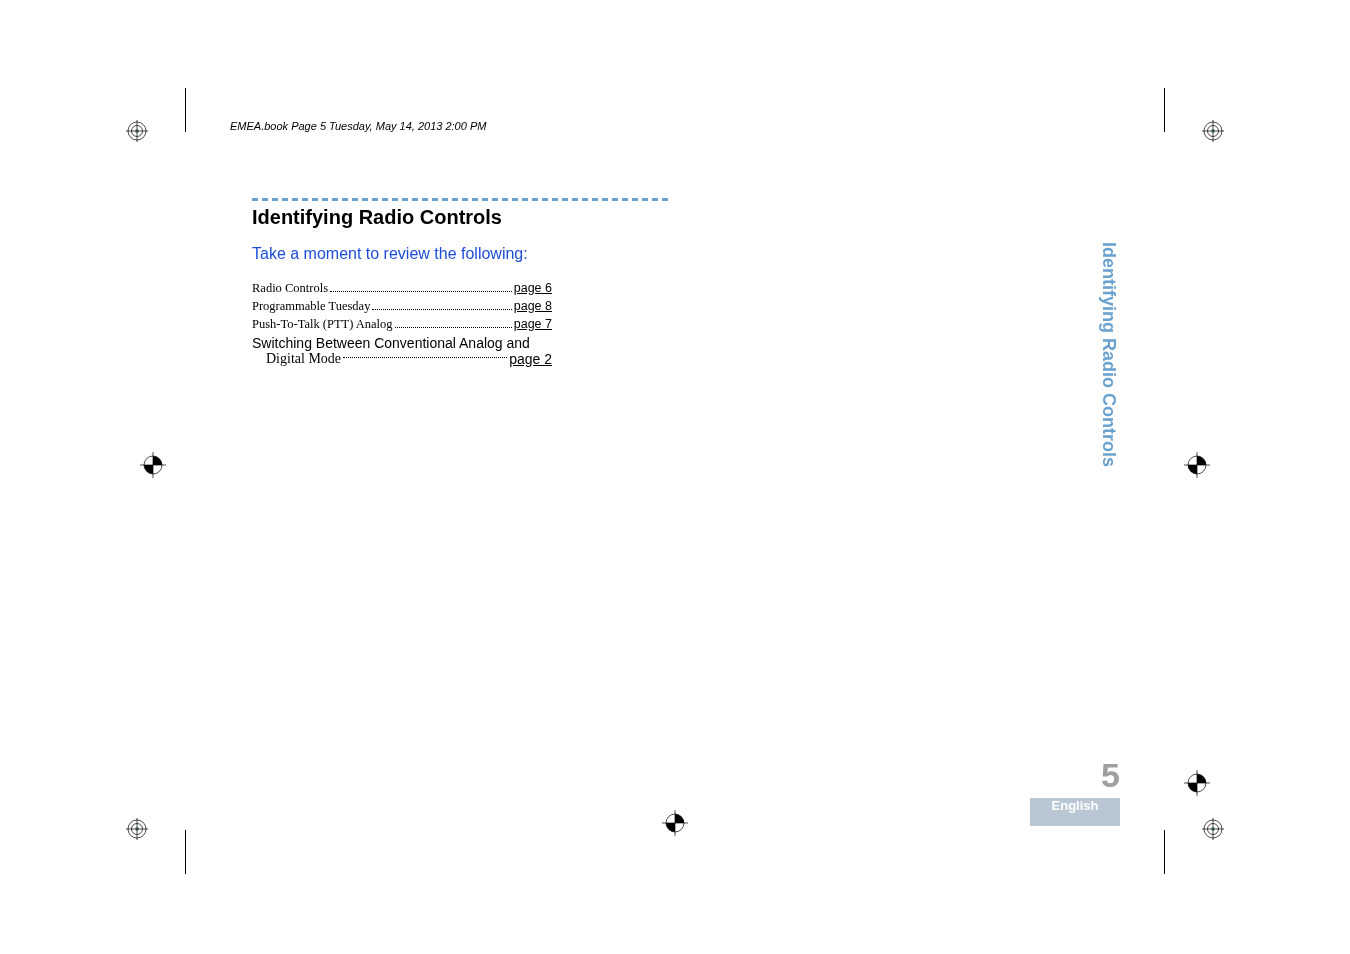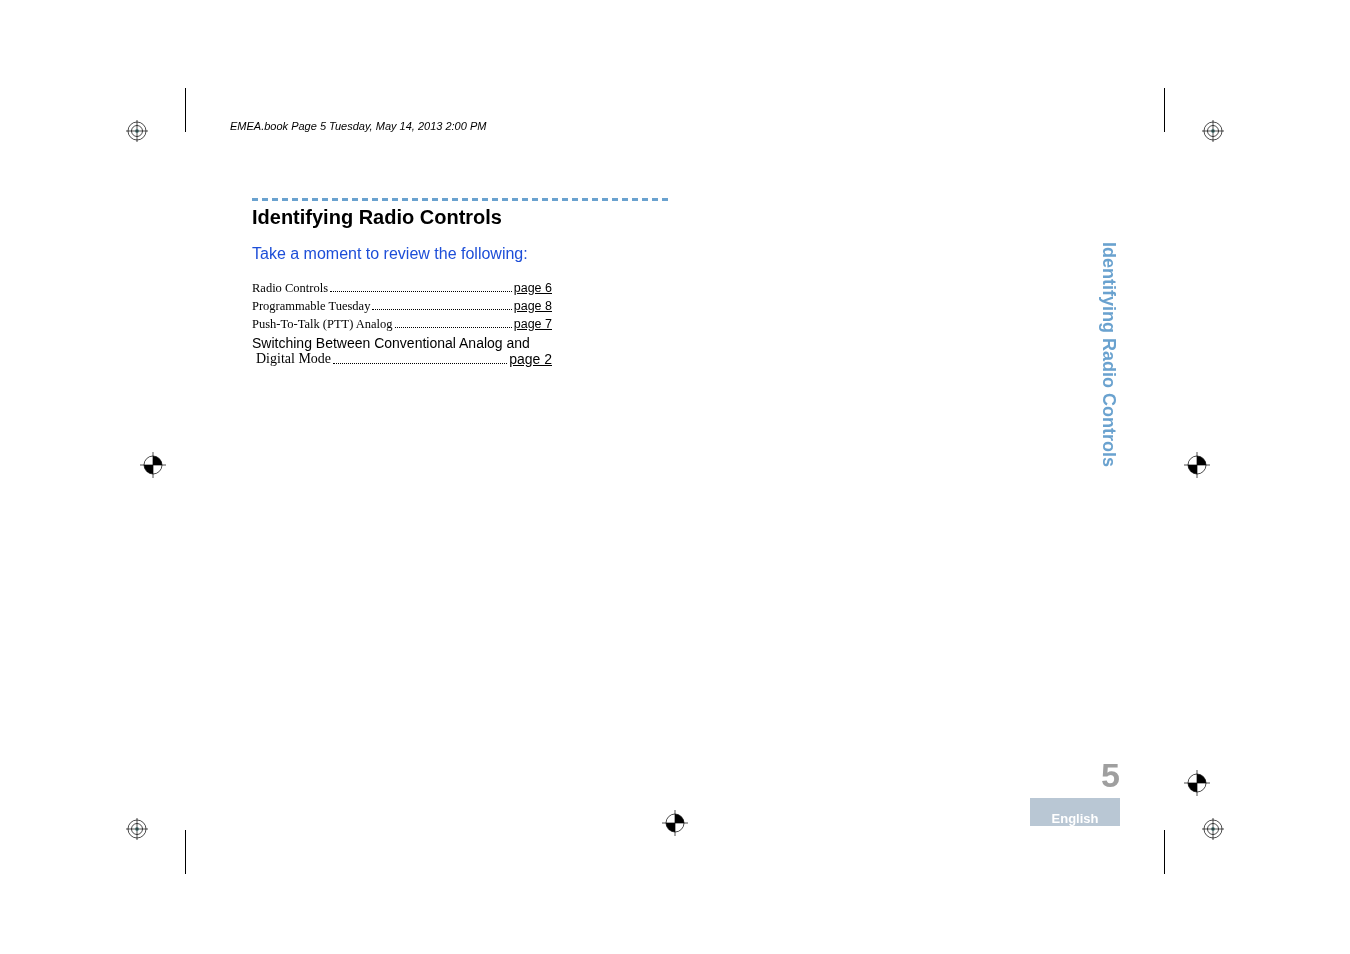--- a/index.html
+++ b/index.html
@@ -31,29 +31,29 @@
   
   .content { position: absolute; left: 252px; top: 196px; width: 420px; }
   .rule-dashes { height: 6px; margin-bottom: 4px; background-image: linear-gradient(to right, #6aa2cf 0 6px, transparent 6px 10px); background-size: 10px 3px; background-repeat: repeat-x; background-position: 0 2px; }
   .content h1 { font-size: 20px; font-weight: bold; color: #000; margin-bottom: 16px; }
   .intro { font-size: 16px; color: #1d4ed8; margin-bottom: 18px; }
   .toc-line { font-size: 12.5px; color: #000; display: flex; align-items: baseline; width: 300px; margin-bottom: 3px; }
   .toc-label { white-space: nowrap; font-family: Liberation Serif, serif; }
   .toc-dots { flex: 1; border-bottom: 1px dotted #000; margin: 0 2px 3px 2px; min-width: 6px; }
   .toc-page { white-space: nowrap; text-decoration: underline; }
   .toc-multi { font-size: 14px; color:#000; width: 300px; }
-  .toc-indent { margin-left: 4px; display:flex; align-items: flex-end; }
+  .toc-indent { margin-left: 14px; display:flex; align-items: center; }
 
   
   .side-tab { position: absolute; right: 230px; top: 242px; width: 24px; height: 280px; writing-mode: vertical-rl; text-orientation: mixed; font-size: 18px; font-weight: bold; color: #6aa2cf; display:flex; align-items:center; justify-content:flex-start; }
 
   
   .page-number-block { position: absolute; right: 230px; bottom: 162px; width: 90px; text-align: right; }
   .page-number { font-size: 34px; font-weight: bold; color: #9f9f9f; line-height: 1; }
-  .lang-band { position: absolute; right: 230px; bottom: 128px; width: 90px; height: 28px; background: #b9c7d4; display:flex; align-items:flex-end; justify-content:center; }
+  .lang-band { position: absolute; right: 230px; bottom: 128px; width: 90px; height: 28px; background: #b9c7d4; display:flex; align-items:flex-start; justify-content:center; }
   .lang-band span { color: #fff; font-size: 13px; font-weight: bold; }
 </style>
 </head>
 <body>
 
 <div class="reg-mark reg-tl">
   <svg viewBox="0 0 22 22">
       <circle cx="11" cy="11" r="9" fill="none" stroke="#000" stroke-width="0.7"></circle>
       <circle cx="11" cy="11" r="5.5" fill="none" stroke="#000" stroke-width="0.7"></circle>
       <circle cx="11" cy="11" r="2" fill="#7aa"></circle>

